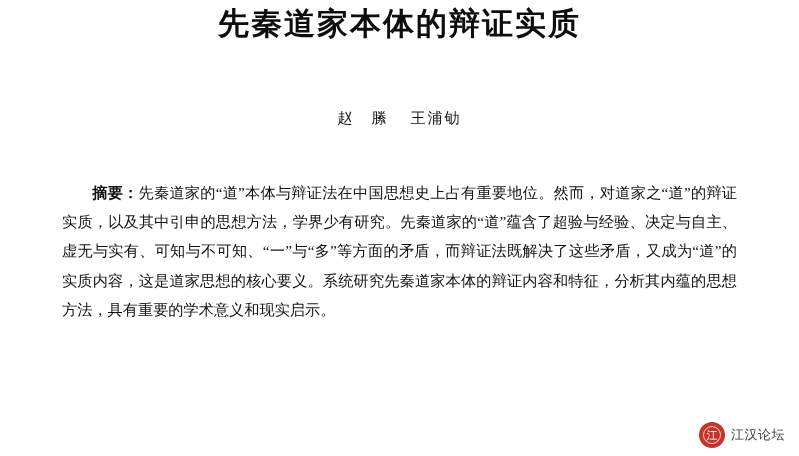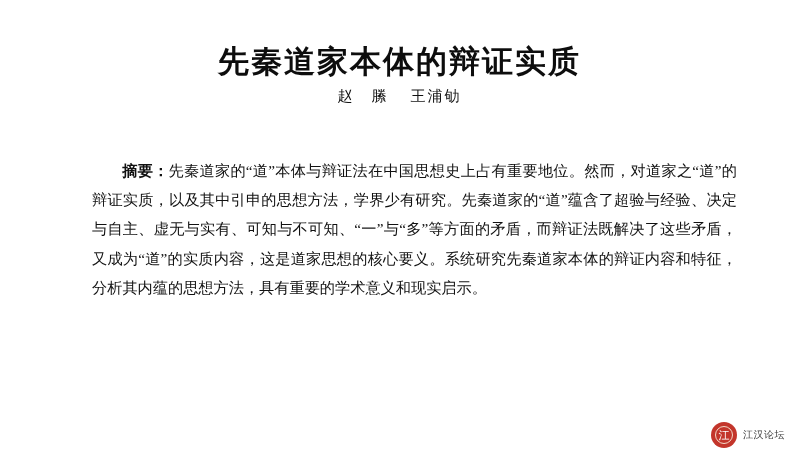--- a/index.html
+++ b/index.html
@@ -16,41 +16,41 @@
     position: relative;
   }
   .page {
     position: relative;
     width: 799px;
     height: 456px;
     box-sizing: border-box;
   }
   .title-block {
     text-align: center;
-    padding-top: 38px;
   }
   .title-line {
     font-size: 31px;
     font-weight: bold;
     letter-spacing: 2px;
     line-height: 1.58;
     color: #0d0d0d;
   }
   .authors {
     text-align: center;
+    margin-top: 60px;
     font-size: 15px;
     letter-spacing: 2px;
     color: #111111;
   }
   .author-gap {
     display: inline-block;
     width: 22px;
   }
   .abstract {
-    margin: 50px 62px 0 92px;
+    margin: 50px 62px 0 62px;
     font-size: 15.2px;
     line-height: 1.92;
     text-align: justify;
     text-justify: inter-ideograph;
     color: #111111;
   }
   .abstract-label {
     font-weight: bold;
   }
   .abstract-indent {
@@ -88,21 +88,21 @@
   .badge-avatar .glyph {
     position: absolute;
     inset: 0;
     color: #ffffff;
     font-size: 11px;
     line-height: 26px;
     text-align: center;
     font-family: "Liberation Serif", serif;
   }
   .badge-text {
-    font-size: 10px;
+    font-size: 13px;
     color: #3b3b3b;
     letter-spacing: 0.5px;
     font-family: "Liberation Sans", sans-serif;
   }
 </style>
 </head>
 <body>
 
 <div class="page">
 

